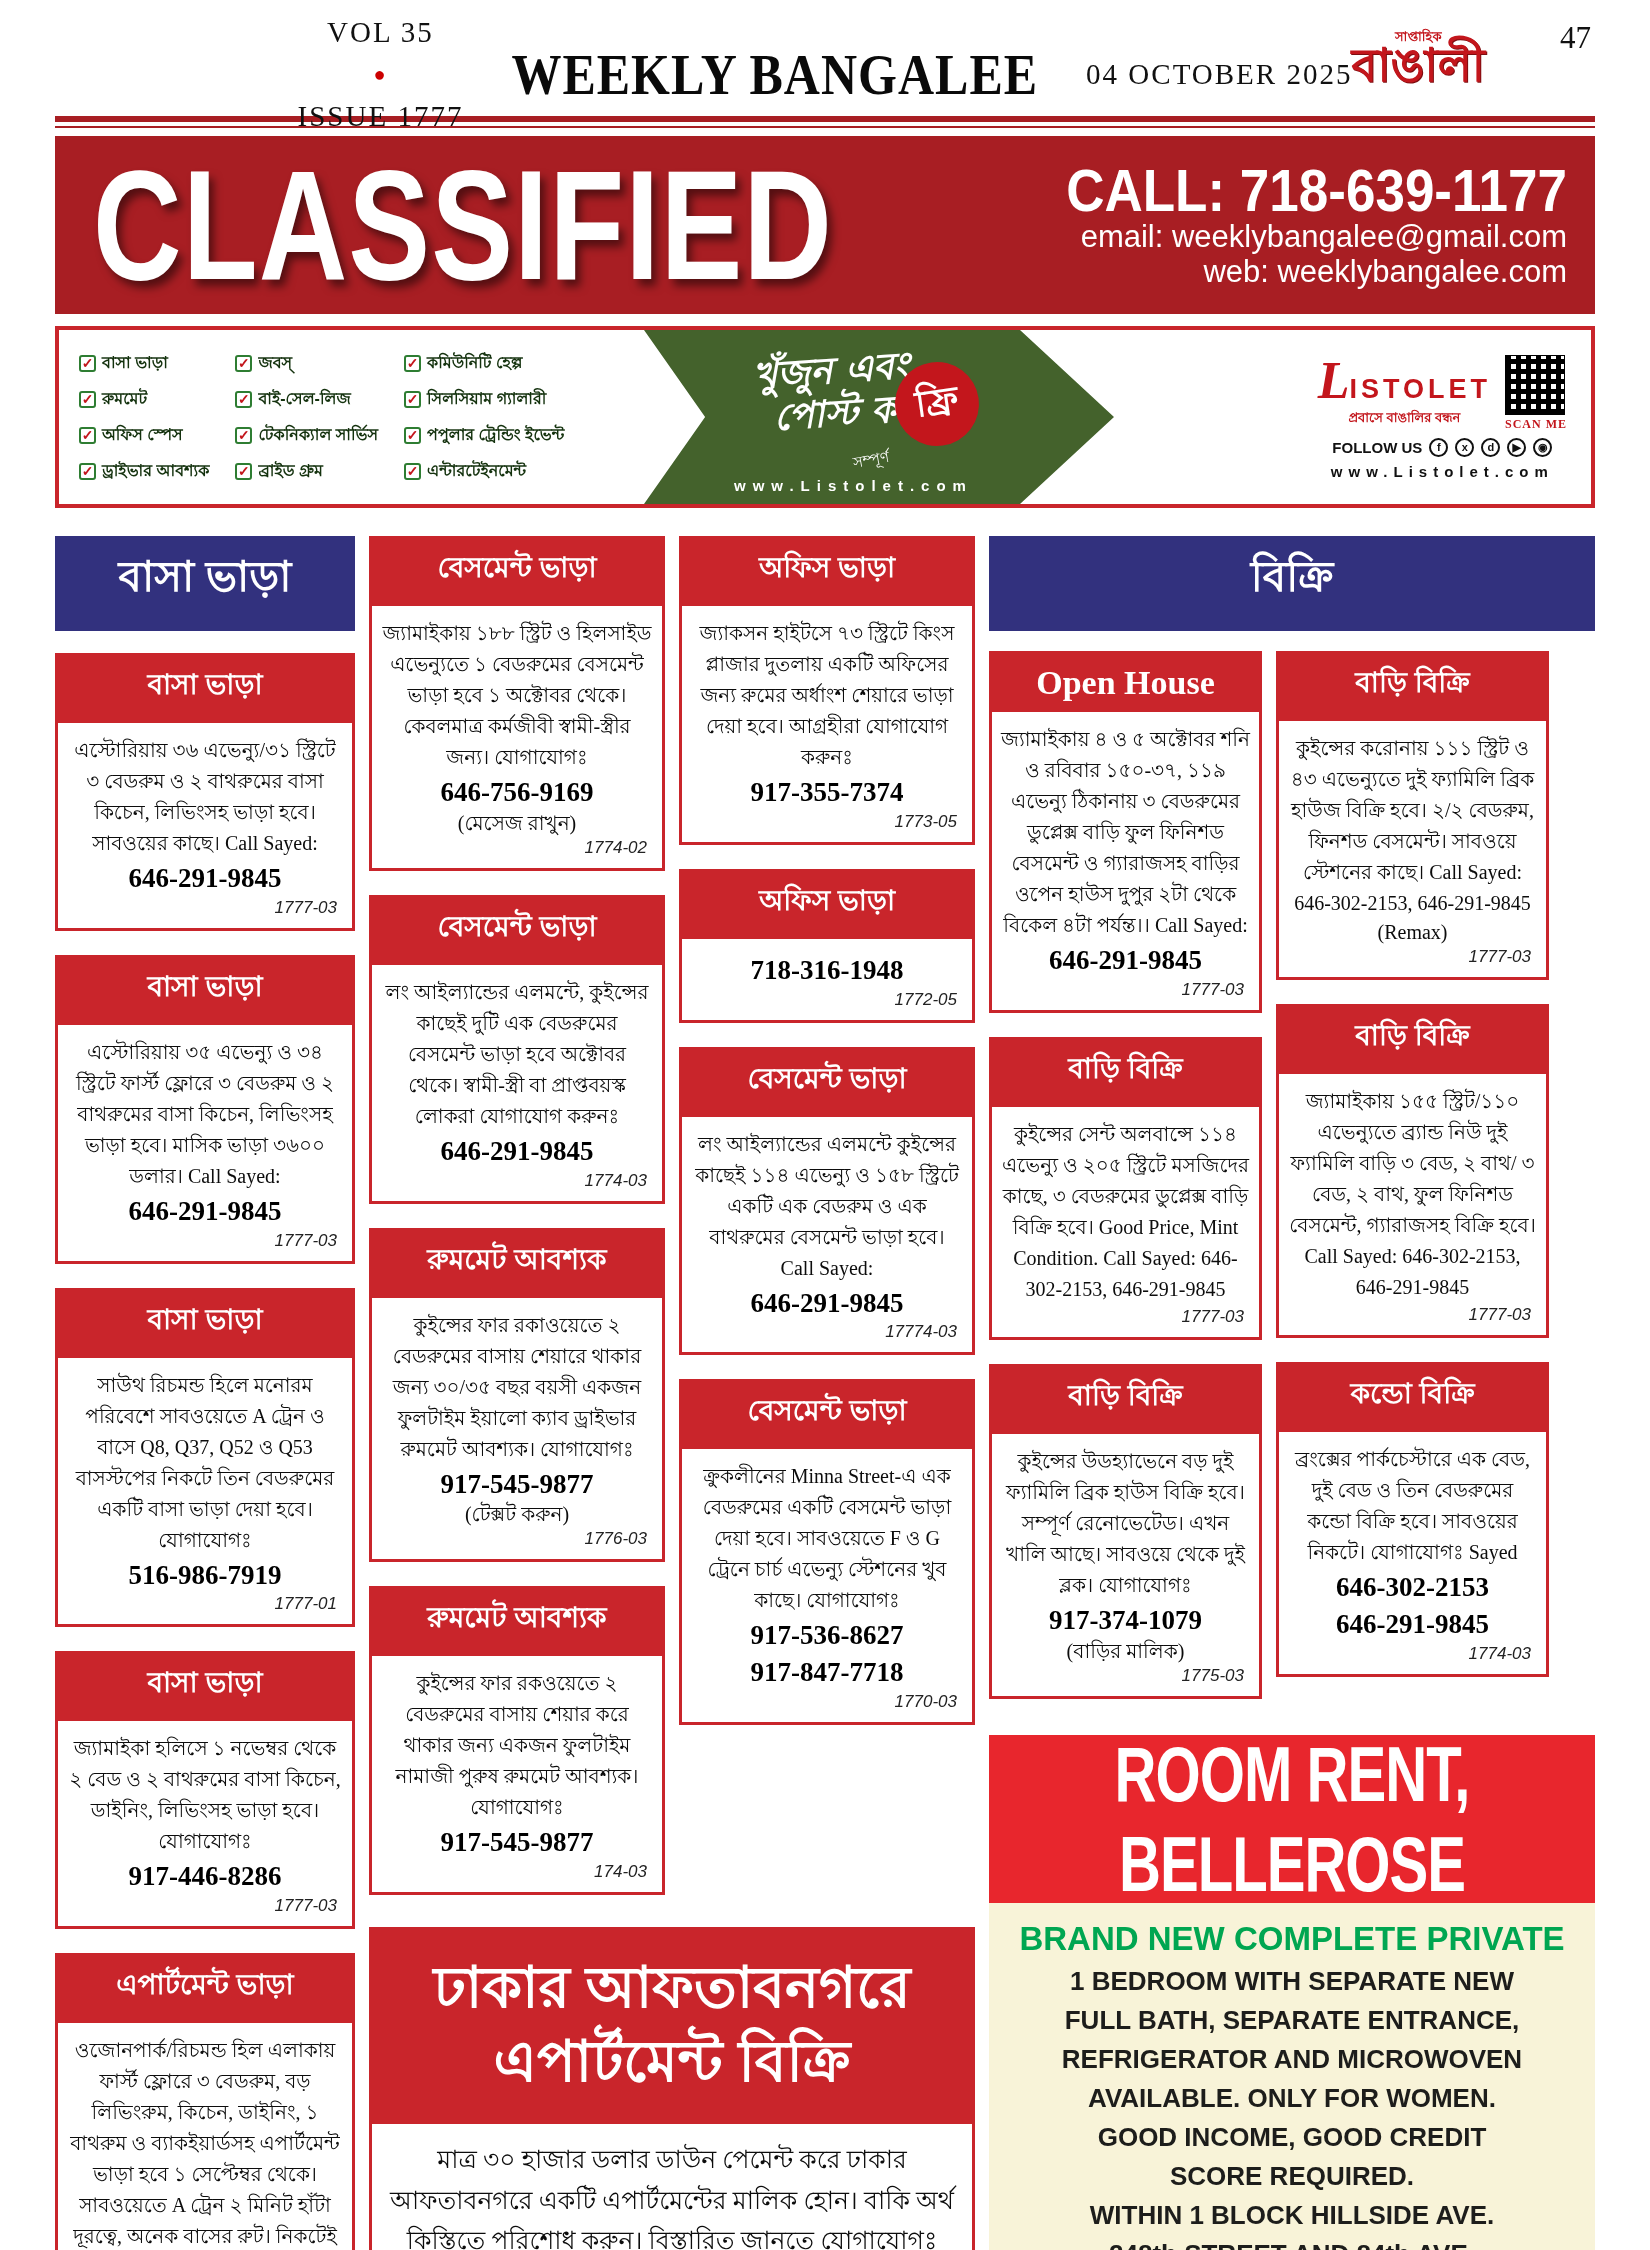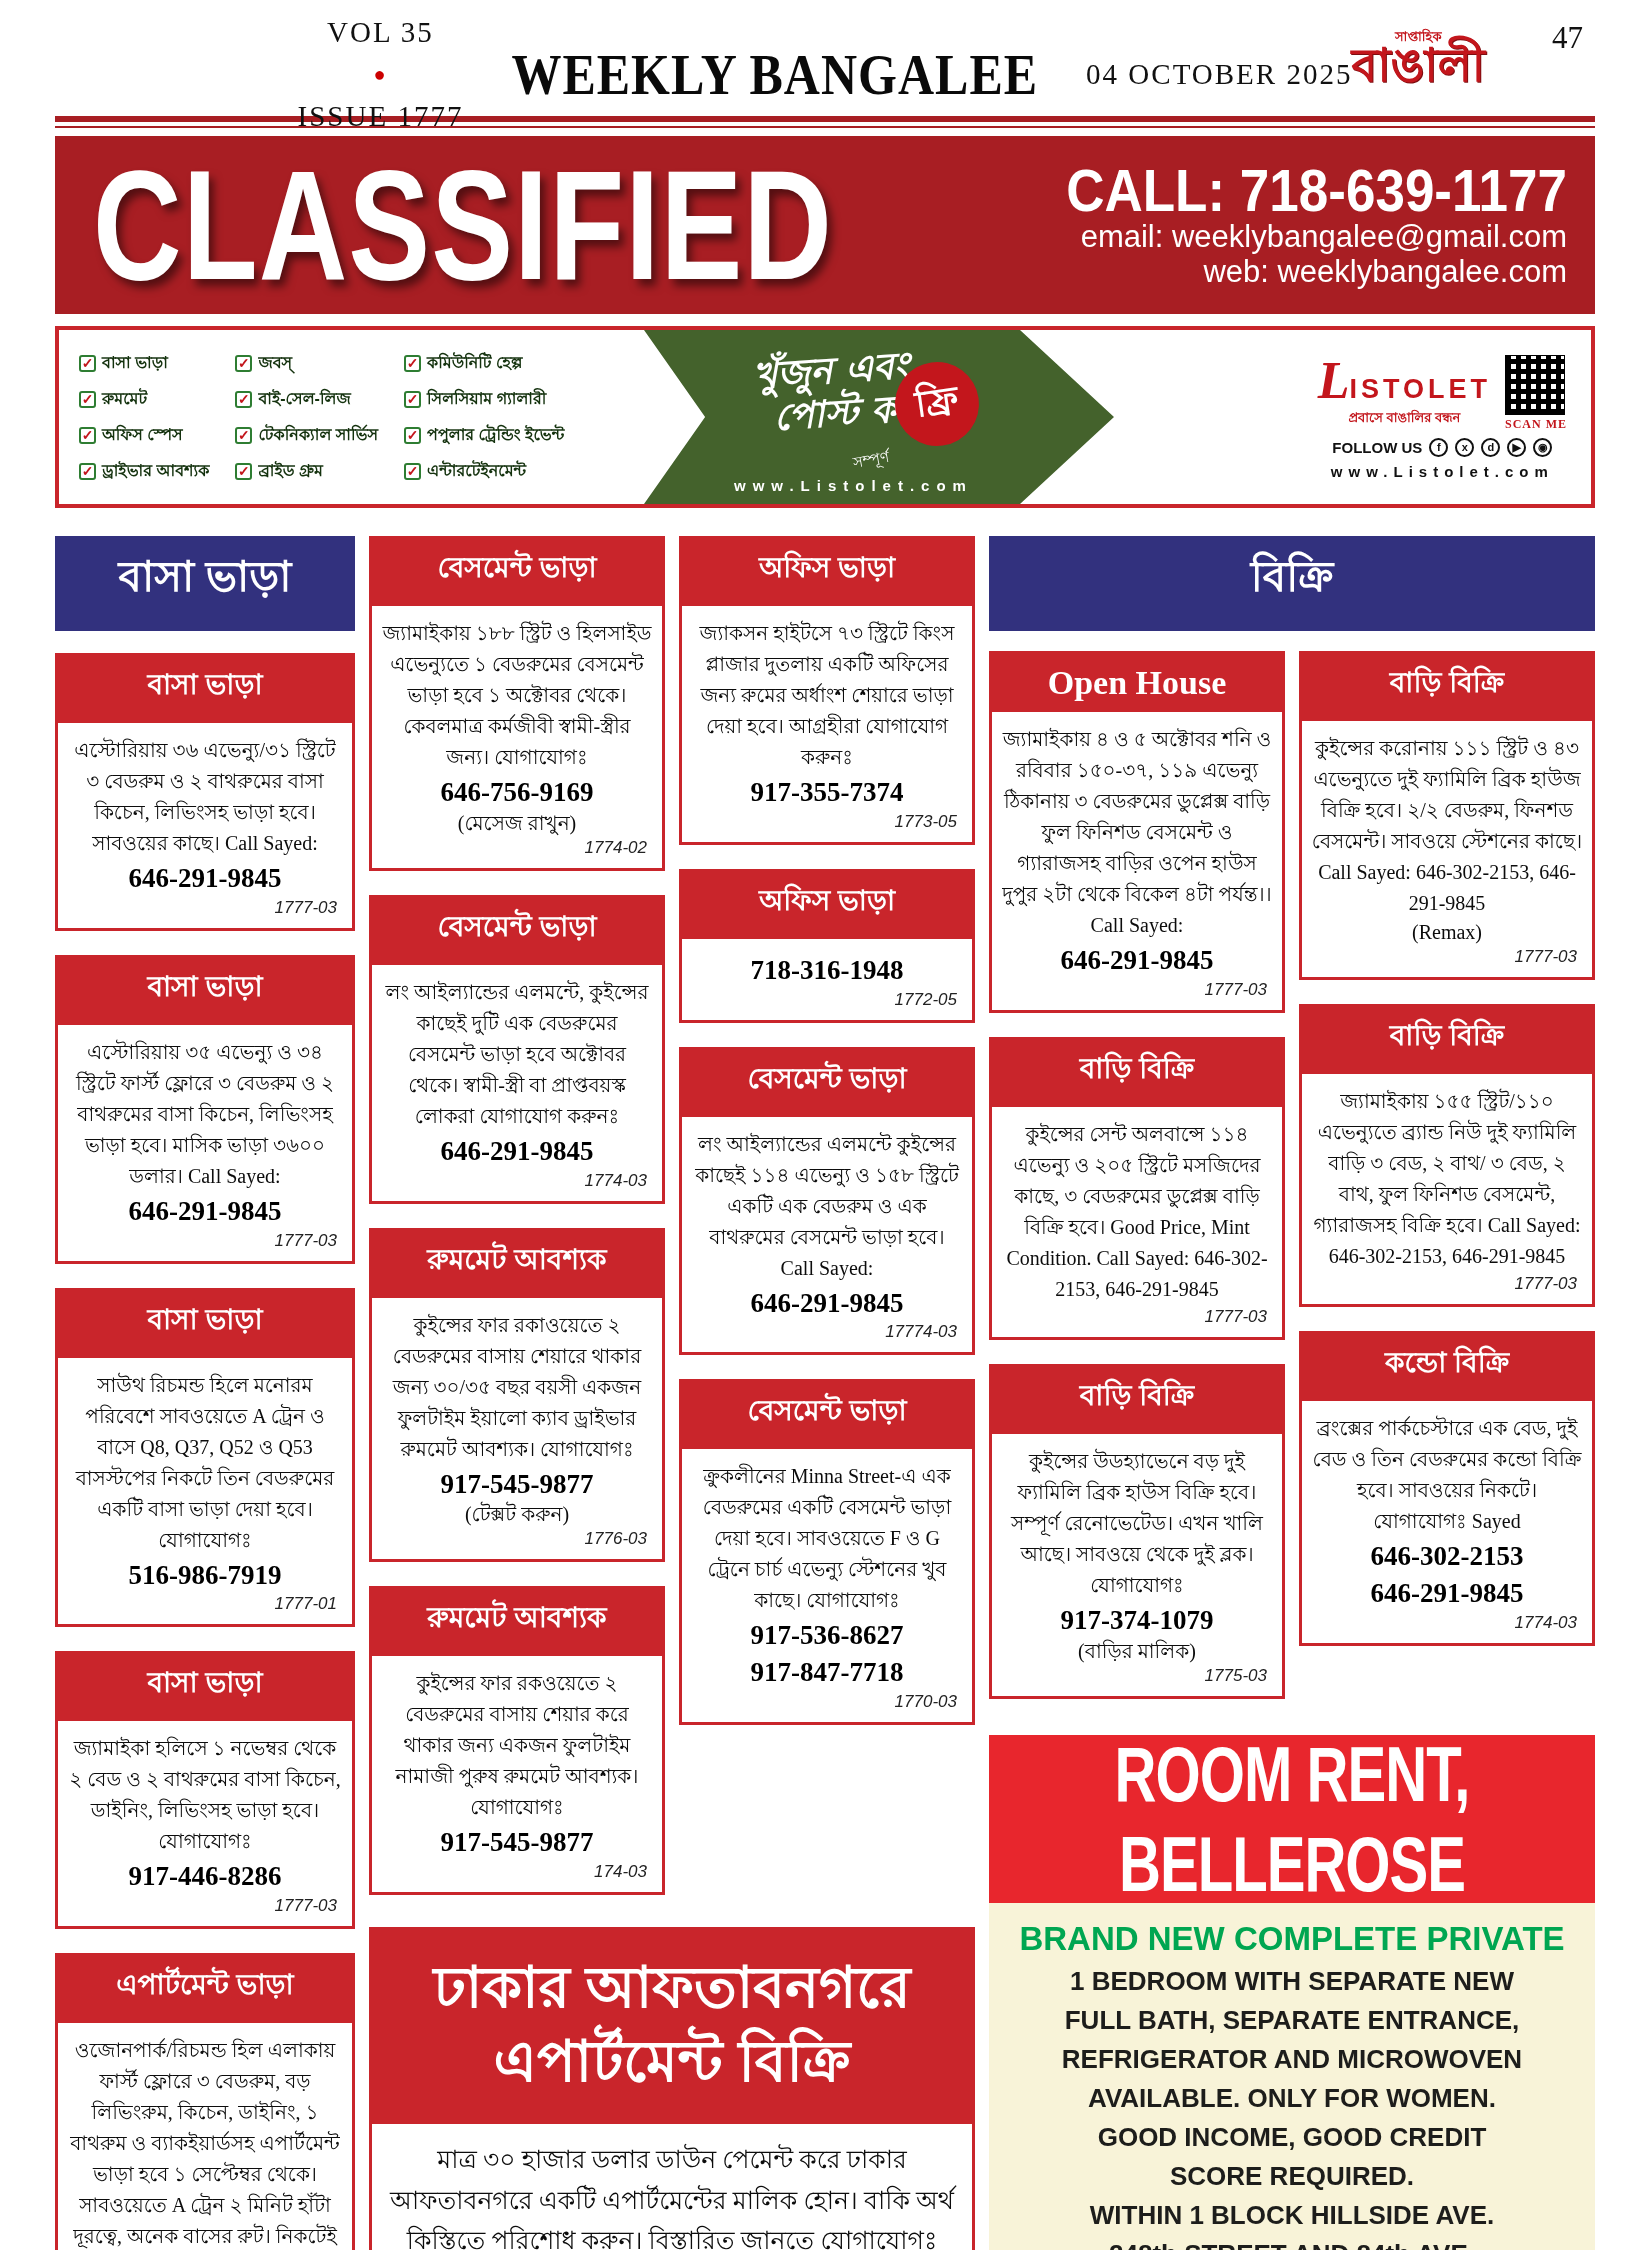--- a/index.html
+++ b/index.html
@@ -14,21 +14,21 @@
   
   .masthead{position:relative;margin:42px 55px 0;height:64px;
     display:flex;align-items:center;justify-content:center;gap:48px;}
   .vol{font-family:"Liberation Serif",serif;font-size:29px;letter-spacing:2px;color:#111;display:flex;align-items:center;gap:14px;flex-direction:column;}
   .vol .dot{color:#c00;font-size:20px;}
   .mast-title{font-family:"Liberation Serif",serif;font-weight:bold;font-size:50px;letter-spacing:1px;color:#0a0a0a;transform:scaleY(1.15);}
   .mast-date{font-family:"Liberation Serif",serif;font-size:29px;letter-spacing:2px;color:#111;}
   .logo{position:absolute;right:110px;top:-12px;text-align:center;line-height:1;}
   .logo-top{color:#c3161c;font-size:13px;font-weight:bold;}
   .logo-main{color:#c3161c;font-size:46px;font-weight:900;font-family:Liberation Serif, serif;text-shadow:1px 1px 0 #7d0d10;}
-  .pageno{position:absolute;right:12px;top:-22px;font-family:"Liberation Serif",serif;font-size:31px;color:#111;}
+  .pageno{position:absolute;right:4px;top:-22px;font-family:"Liberation Serif",serif;font-size:31px;color:#111;}
   .rule1{margin:10px 55px 0;height:6px;background:var(--maroon);}
   .rule2{margin:4px 55px 0;height:2px;background:var(--maroon);}
 
   
   .banner{margin:8px 55px 0;height:178px;background:var(--maroon);display:flex;align-items:center;}
   .banner-title{color:#fff;font-weight:900;font-size:118px;letter-spacing:1px;margin-left:38px;
     transform:scale(1.04,1.32);transform-origin:left center;text-shadow:5px 5px 7px rgba(0,0,0,.5);}
   .banner-right{margin-left:auto;text-align:right;padding-right:28px;color:#fff;line-height:1.12;}
   .banner-call{font-size:53px;font-weight:900;letter-spacing:0;transform:scaleY(1.12);transform-origin:right center;}
   .banner-email,.banner-web{font-size:31px;font-weight:400;}
@@ -67,21 +67,21 @@
   .lst-url2{letter-spacing:6px;font-size:15px;font-weight:bold;color:#111;}
 
   
   .main{margin:28px 55px 0;display:flex;gap:14px;align-items:flex-start;}
   .col1{width:300px;flex:none;}
   .mid{width:606px;flex:none;}
   .mid-cols{display:flex;gap:14px;}
   .mid-cols>div{width:296px;flex:none;}
   .rightblk{width:606px;flex:none;}
   .r-cols{display:flex;gap:14px;}
-  .r-cols>div{width:296px;flex:none;}
+  .r-cols>div{width:273px;flex:none;}
 
   .sec-head{background:var(--navy);color:#fff;text-align:center;font-weight:bold;font-size:42px;
     padding:8px 0 16px;margin-bottom:22px;}
   .rightblk .sec-head{margin-bottom:20px;}
 
   .ad{border:3px solid var(--red);background:#fff;margin-bottom:24px;}
   .ad-head{background:var(--red);color:#fff;text-align:center;font-weight:bold;font-size:28px;padding:7px 4px 13px;}
   .ad-head.en{font-family:"Liberation Serif",serif;font-size:34px;padding:10px 4px 10px;}
   .ad-body{padding:12px 9px 6px;text-align:center;}
   .ad-text{font-family:"Liberation Serif",serif;font-size:20px;line-height:1.55;color:#0c0c0c;}

